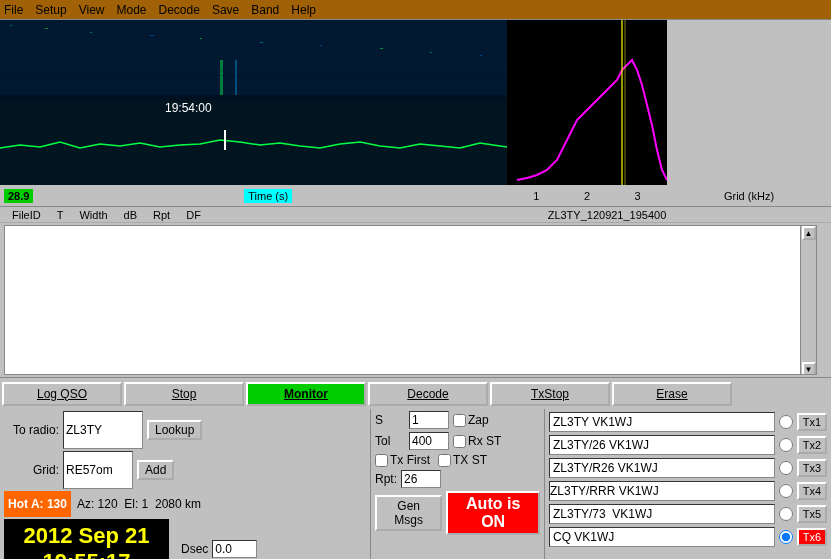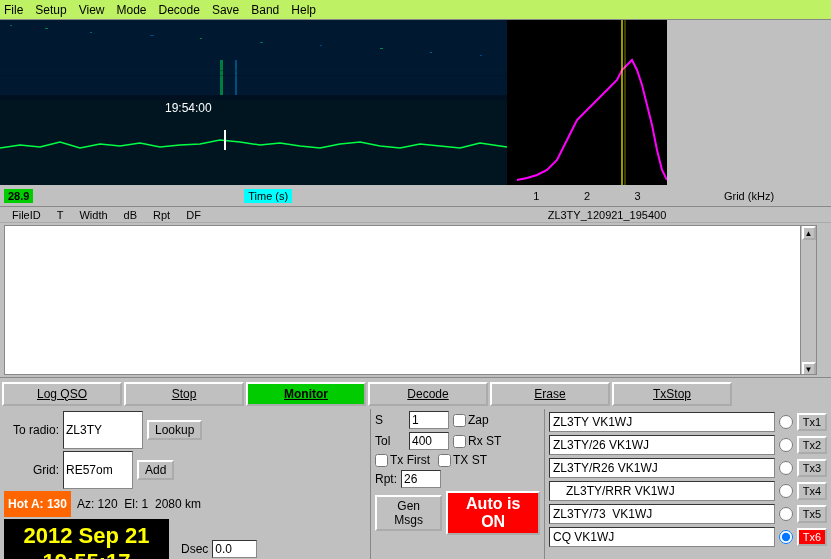--- a/index.html
+++ b/index.html
@@ -7,21 +7,21 @@
       width: 831px;
       height: 559px;
       background: #c0c0c0;
       font-family: 'Arial', sans-serif;
       font-size: 12px;
       overflow: hidden;
     }
 
     
     #menubar {
-      background: #bef264;
+      background: #a16207;
       border-bottom: 1px solid #888;
       display: flex;
       align-items: center;
       padding: 2px 4px;
       gap: 12px;
       height: 20px;
     }
     .menu-item {
       cursor: pointer;
       font-size: 12px;
@@ -433,22 +433,22 @@
       <div style="width:14px; height:14px; background:#c0c0c0; border:2px outset #fff; display:flex; align-items:center; justify-content:center; cursor:pointer; font-size:8px;">▼</div>
     </div>
   </div>
 </div>
 
 <div id="button-row">
   <button class="btn btn-wide">Log QSO</button>
   <button class="btn btn-wide">Stop</button>
   <button class="btn btn-monitor btn-wide">Monitor</button>
   <button class="btn btn-wide">Decode</button>
+  <button class="btn btn-wide">TxStop</button>
   <button class="btn btn-wide">Erase</button>
-  <button class="btn btn-wide">TxStop</button>
 </div>
 
 <div id="bottom-panels">
 
   <div id="left-panel">
     <div class="field-row">
       <span class="field-label">To radio:</span>
       <input class="field-input input-call" type="text" value="ZL3TY" style="">
       <button class="btn-small">Lookup</button>
     </div>
@@ -528,21 +528,21 @@
       <button class="tx-btn">Tx2</button>
     </div>
 
     <div class="msg-row">
       <input type="text" class="msg-text" value="ZL3TY/R26 VK1WJ" style="flex: 1 1 0%; border: 1px inset rgb(136, 136, 136); font-size: 12px; padding: 1px 3px;">
       <input type="radio" name="tx-select" class="msg-radio" style="">
       <button class="tx-btn">Tx3</button>
     </div>
 
     <div class="msg-row">
-      <input type="text" class="msg-text" value="ZL3TY/RRR VK1WJ" style="flex: 1 1 0%; border: 1px inset rgb(136, 136, 136); font-size: 12px; padding: 1px 16px;">
+      <input type="text" class="msg-text" value="ZL3TY/RRR VK1WJ" style="flex: 1 1 0%; border: 1px inset rgb(136, 136, 136); font-size: 12px; padding: 1px 0;">
       <input type="radio" name="tx-select" class="msg-radio" style="">
       <button class="tx-btn">Tx4</button>
     </div>
 
     <div class="msg-row">
       <input type="text" class="msg-text" value="ZL3TY/73  VK1WJ" style="flex: 1 1 0%; border: 1px inset rgb(136, 136, 136); font-size: 12px; padding: 1px 3px;">
       <input type="radio" name="tx-select" class="msg-radio" style="">
       <button class="tx-btn">Tx5</button>
     </div>
 

